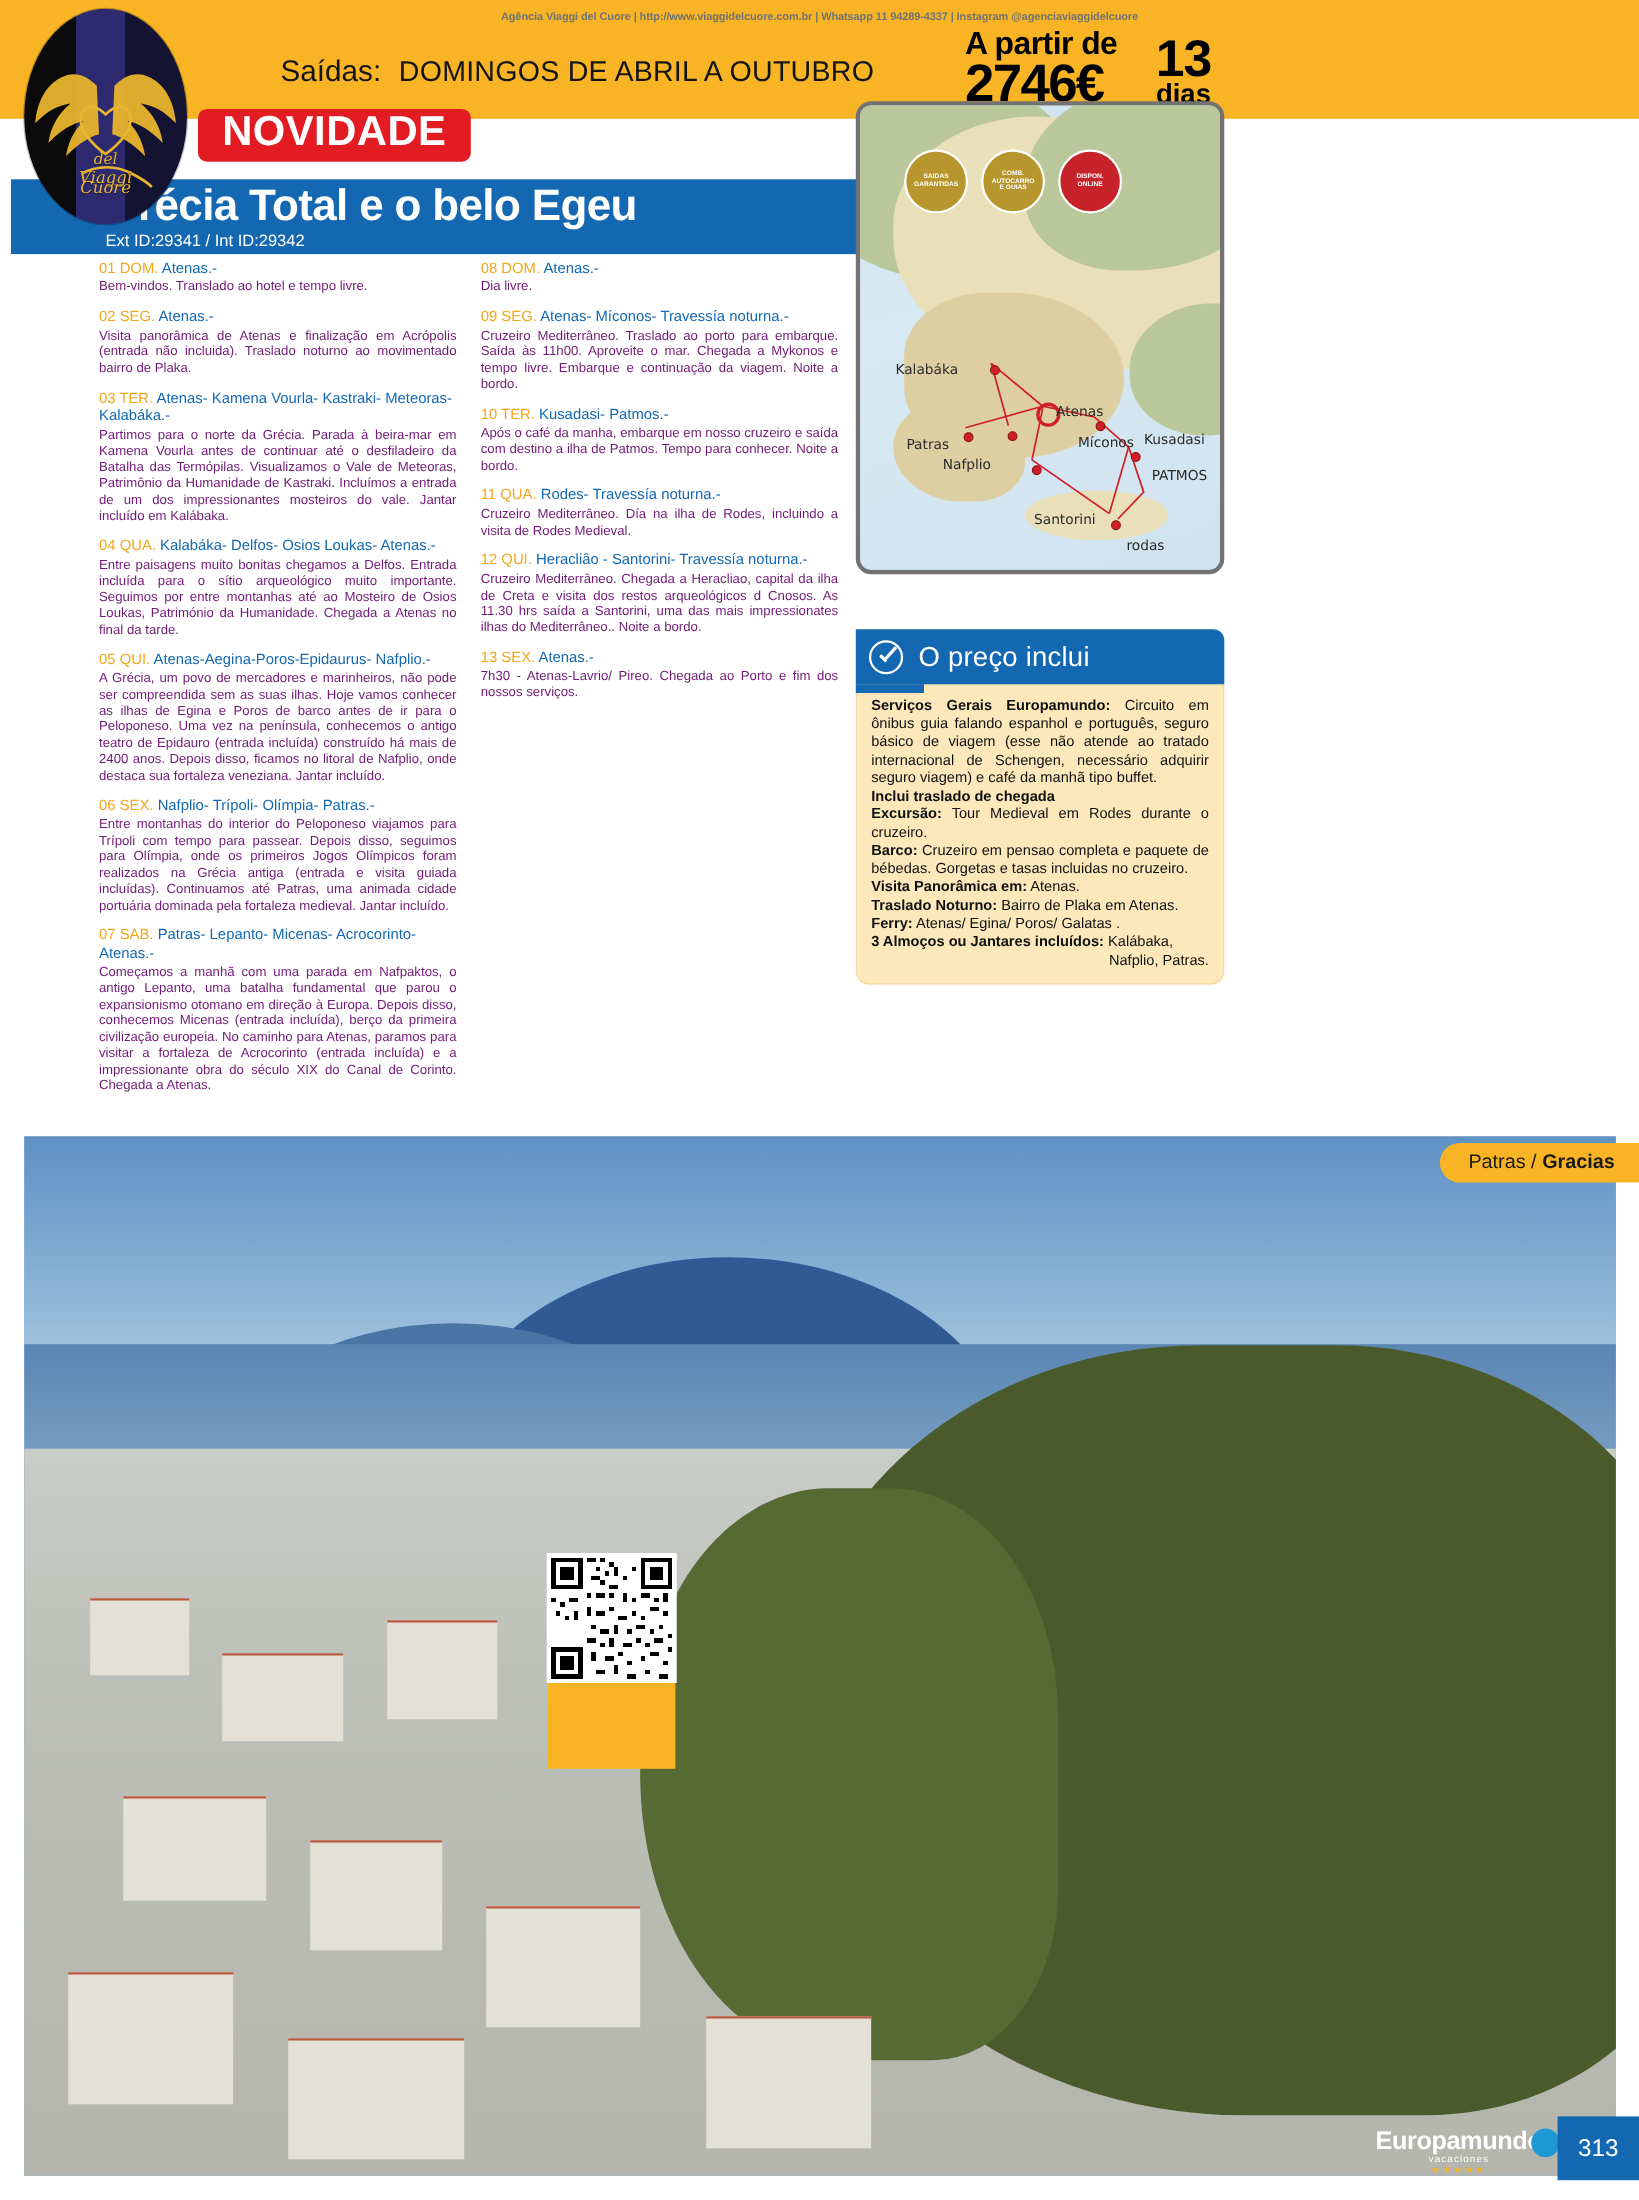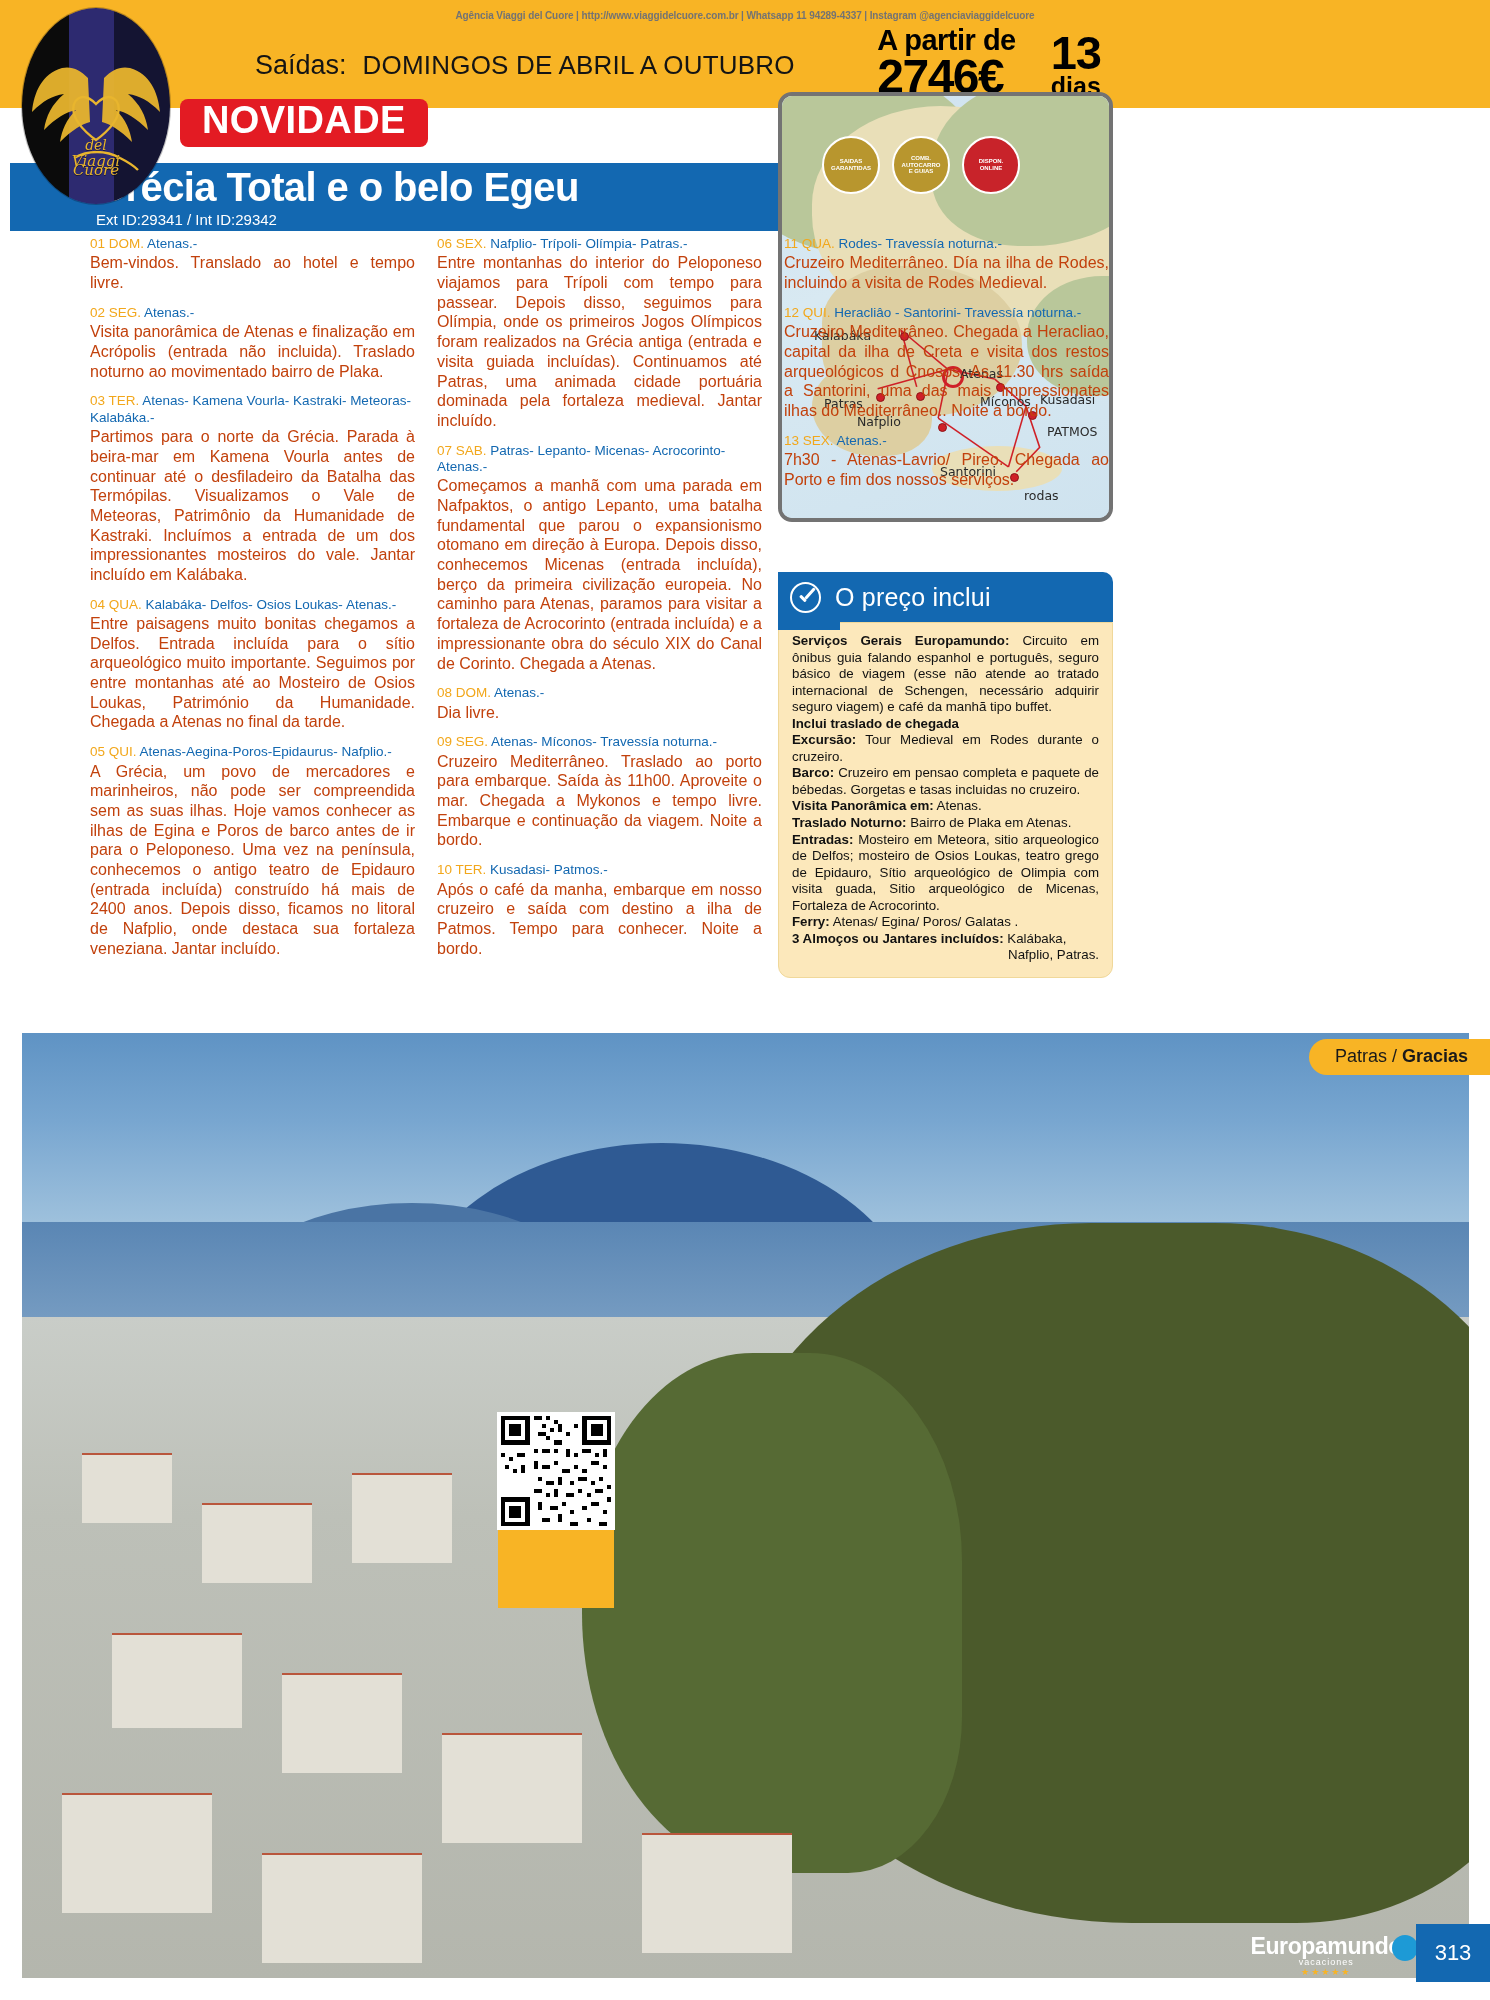--- a/index.html
+++ b/index.html
@@ -226,23 +226,23 @@
   }
   .day-block { break-inside: avoid-column; margin-bottom: 12px; }
   .day-head {
     font-size: 13.5px;
     line-height: 1.22;
     margin-bottom: 1px;
   }
   .day-num { color: #f2a71b; }
   .day-title { color: #1368b1; }
   .day-body {
-    font-size: 16px;
+    font-size: 12px;
     line-height: 1.23;
-    color: #c2410c;
+    color: #701a75;
     text-align: justify;
   }
 
   
   .inc-wrap {
     position: absolute;
     left: 778px; top: 572px;
     width: 335px;
   }
   .inc-header {
@@ -559,21 +559,20 @@
     <div class="check-icon"></div>
     <div class="inc-title">O preço inclui</div>
   </div>
   <div class="inc-body" id="inc-body">
       <p class="inc-line"><b>Serviços Gerais Europamundo:</b><span> Circuito em ônibus guia falando espanhol e português, seguro básico de viagem (esse não atende ao tratado internacional de Schengen, necessário adquirir seguro viagem) e café da manhã tipo buffet.</span></p>
       <p class="inc-line"><b>Inclui traslado de chegada</b></p>
       <p class="inc-line"><b>Excursão:</b><span> Tour Medieval em Rodes durante o cruzeiro.</span></p>
       <p class="inc-line"><b>Barco:</b><span> Cruzeiro em pensao completa e paquete de bébedas. Gorgetas e tasas incluidas no cruzeiro.</span></p>
       <p class="inc-line"><b>Visita Panorâmica em:</b><span> Atenas.</span></p>
       <p class="inc-line"><b>Traslado Noturno:</b><span> Bairro de Plaka em Atenas.</span></p>
-      <p class="inc-line"><b>Entradas:</b><span> Mosteiro em Meteora, sitio arqueologico de Delfos; mosteiro de Osios Loukas, teatro grego de Epidauro, Sítio arqueológico de Olimpia com visita guada, Sitio arqueológico de Micenas, Fortaleza de Acrocorinto.</span></p>
       <p class="inc-line"><b>Ferry:</b><span> Atenas/ Egina/ Poros/ Galatas .</span></p>
       <p class="inc-line"><b>3 Almoços ou Jantares incluídos:</b><span> Kalábaka,</span></p>
       <p class="inc-line inc-right">Nafplio, Patras.</p>
     </div>
 </div>
 
 <div class="photo">
   <div class="sky"></div>
   <div class="hill" style="left:380px; top:110px; width:520px; height:190px; background:#2f5a93;"></div>
   <div class="hill" style="left:180px; top:170px; width:420px; height:130px; background:#4a74a4;"></div>

